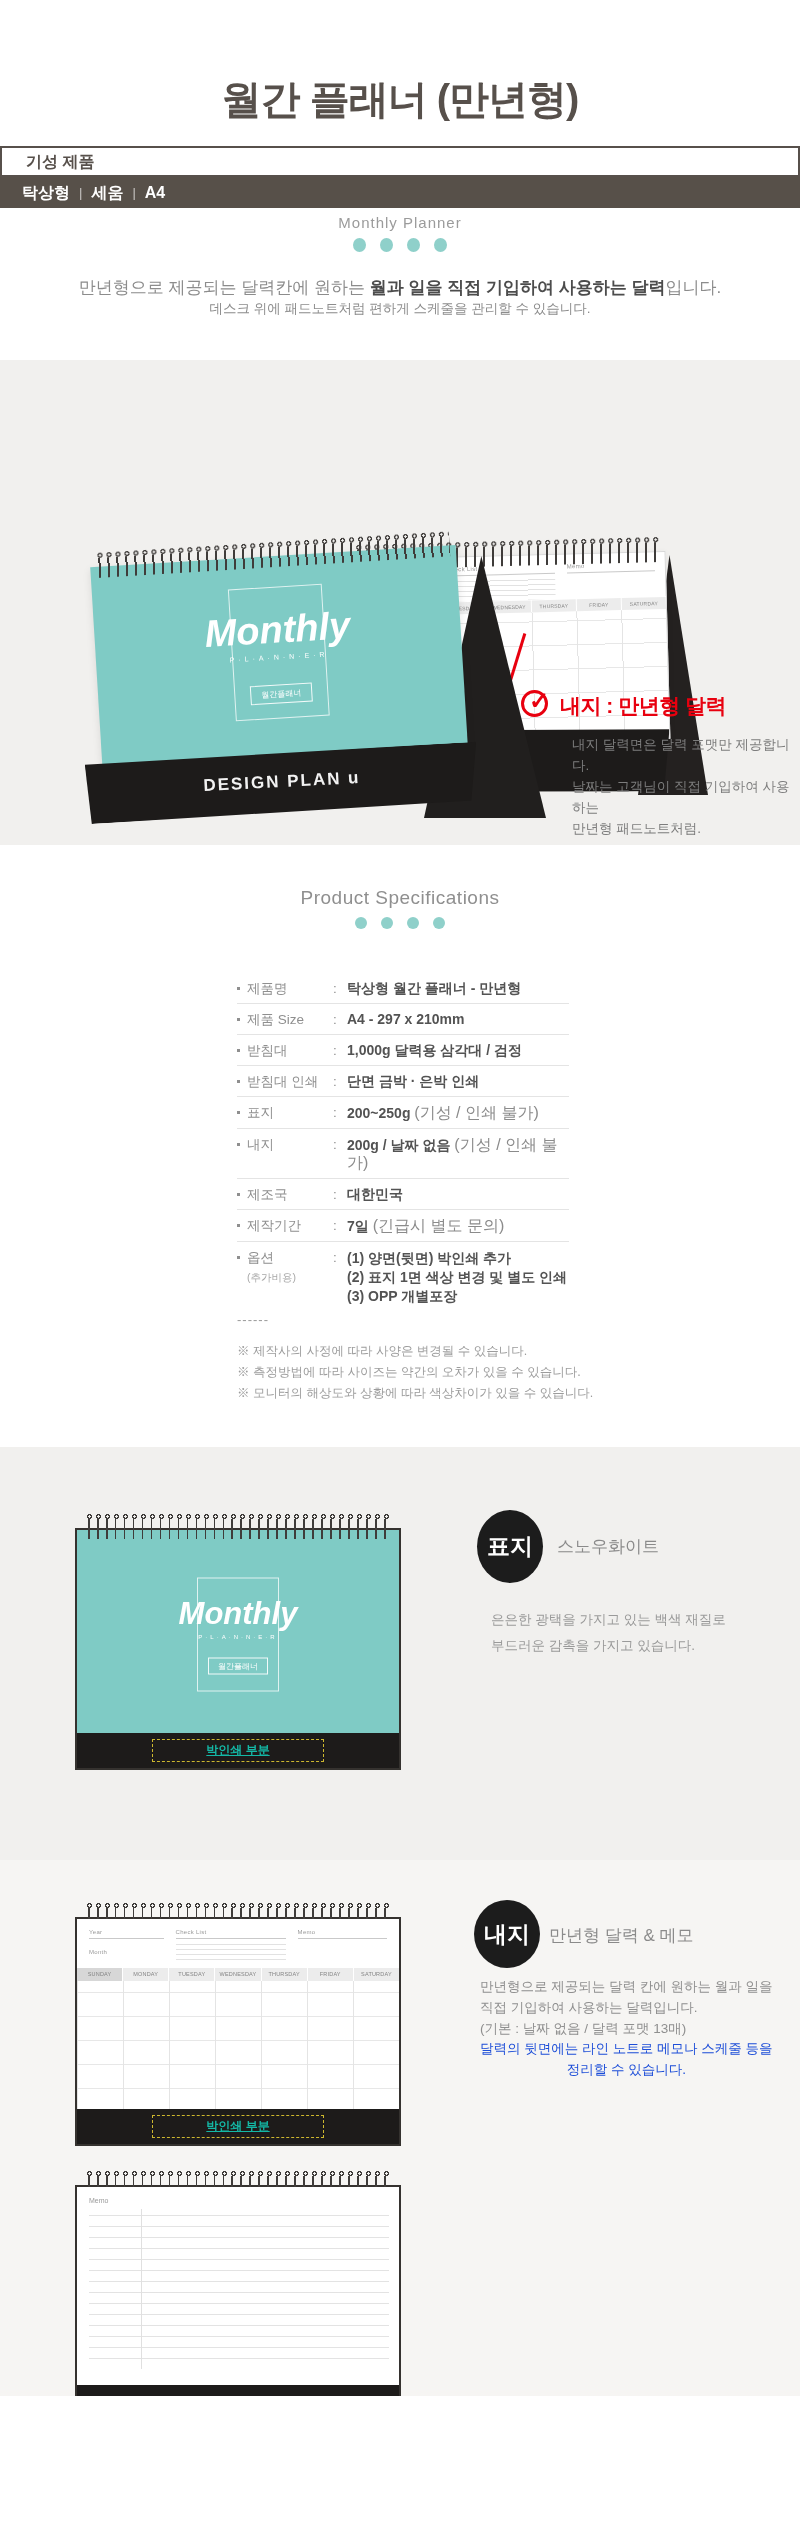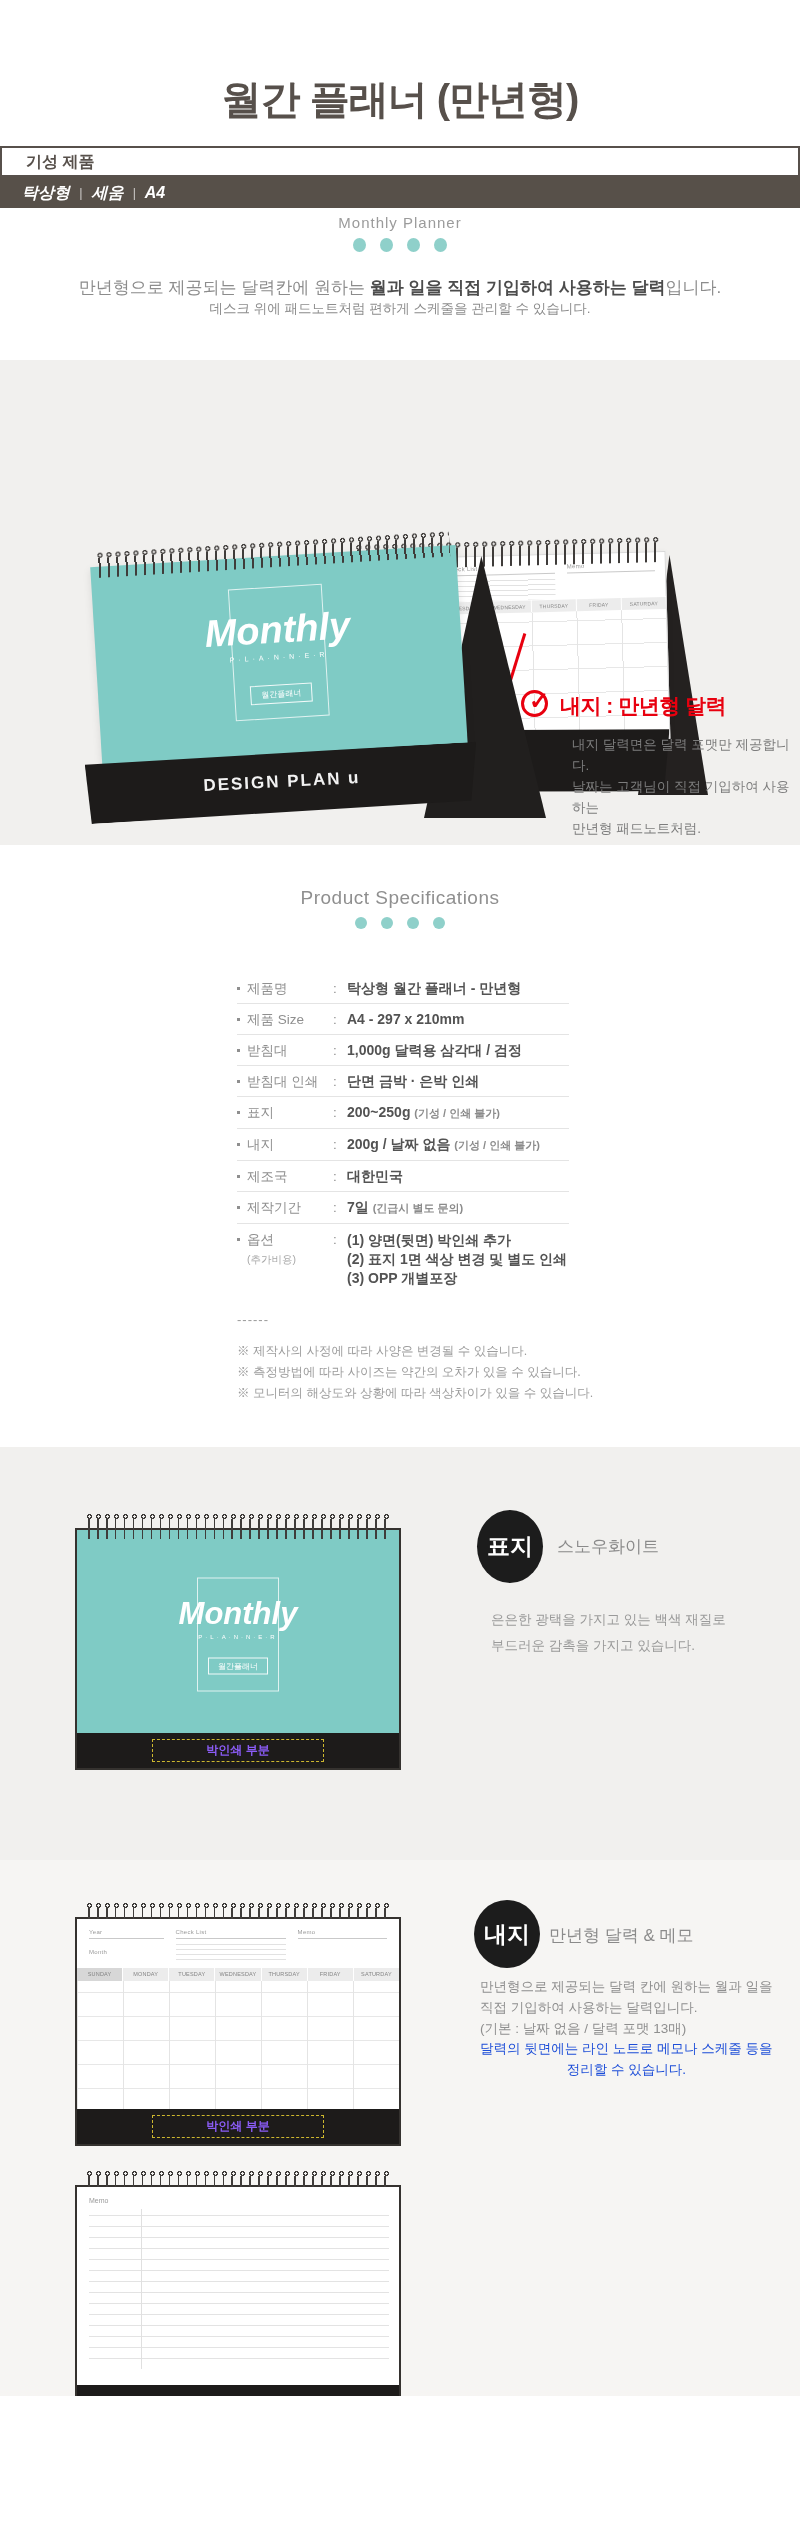--- a/index.html
+++ b/index.html
@@ -10,21 +10,21 @@
   section { position:relative; width:800px; }
 
   
   .sec-header { height:360px; background:#fff; }
   .main-title { top:72px; left:0; width:100%; text-align:center; font-size:40px; font-weight:800;
                 color:#57504b; letter-spacing:-1px; }
   .badge-row { top:146px; left:0; width:100%; display:flex; justify-content:center;flex-direction:column; }
   .badge-left { height:31px; line-height:28px; border:2px solid #57504b; background:#fff; color:#57504b;
                 font-size:16px; font-weight:700; padding:0 24px; }
   .badge-right { height:31px; line-height:31px; background:#575049; color:#fff; font-size:16px; font-weight:700;
-                 padding:0 22px; display:flex; align-items:center;font-style:italic; }
+                 padding:0 22px; display:flex; align-items:center; }
   .badge-right .sep { font-weight:300; opacity:.65; padding:0 9px; font-size:13px; }
   .eng-subtitle { top:214px; left:0; width:100%; text-align:center; font-size:15px; color:#9b9b9b; letter-spacing:1px; }
   .dots { display:flex; justify-content:center; gap:14px; left:0; width:100%; }
   .dots-header { top:238px; }
   .dot { width:13px; height:14px; border-radius:50%; background:#8fd0ca; }
   .desc-1 { top:276px; left:0; width:100%; text-align:center; font-size:17px; color:#8c8c8c; }
   .desc-1 b { color:#4c4c4c; font-weight:700; }
   .desc-2 { top:300px; left:0; width:100%; text-align:center; font-size:13.5px; color:#8c8c8c; }
 
   
@@ -91,33 +91,33 @@
   .dots-specs .dot { width:12px; height:12px; }
   .spec-table { top:128px; left:237px; width:332px; }
   .spec-row { display:flex; align-items:flex-start; border-bottom:1px solid #e4e4e4; padding:7px 0 6px 0;
               min-height:29px; }
   .spec-row.last { border-bottom:none; }
   .spec-label-cell { width:96px; color:#8f8f8f; font-size:13.5px; position:relative; padding-left:10px; line-height:17px; }
   .spec-label-cell .bullet { position:absolute; left:0; top:7px; width:3px; height:3px; background:#8f8f8f; }
   .spec-sublabel { font-size:10.5px; color:#a8a8a8; display:block; margin-top:3px; }
   .spec-colon { width:14px; color:#8f8f8f; font-size:13.5px; line-height:17px; }
   .spec-value { flex:1; color:#535353; font-size:14px; font-weight:600; line-height:17px; }
-  .spec-note { font-size:11px; color:#8b8b8b; font-weight:700; }
+  .spec-note { font-size:16px; color:#8b8b8b; font-weight:400; }
   .spec-value .optline { display:block; line-height:19px; }
   .spec-dashes { top:467px; left:237px; font-size:13px; color:#9a9a9a; letter-spacing:1px; }
   .footnotes { top:496px; left:237px; font-size:12.5px; color:#9c9c9c; line-height:21px; }
 
   
   .sec-cover { height:413px; background:#f1f0ee; }
   .card { position:absolute; border:2px solid #35322f; background:#fff; }
   .card .spiral { top:-11px; left:8px; right:8px; }
   .card-strip { position:absolute; left:0; right:0; bottom:0; height:35px; background:#1d1b1a;
                 display:flex; align-items:center; justify-content:center; }
-  .foil-box { width:172px; height:23px; border:1.5px dashed #cdb72e; color:#8b5cf6; font-size:12px; font-weight:700;
-              text-align:center; line-height:20px; }
+  .foil-box { width:172px; height:23px; border:1.5px dashed #cdb72e; color:#14b8a6; font-size:12px; font-weight:700;
+              text-align:center; line-height:20px;text-decoration:underline; }
   .cover-card { left:75px; top:81px; width:326px; height:242px; background:#7fcbc5; }
   .cover-card .brand-name { font-size:31px; }
   .cover-card .brand-rect { width:82px; height:114px; top:-18px; }
   .cover-card .brand-sub { font-size:6px; letter-spacing:3px; }
   .cover-card .brand-tag { font-size:8px; margin-top:18px; padding:2px 9px; }
   .cover-card .brand { top:44%; }
   .sec-badge { border-radius:50%; background:#1c1c1c; color:#fff; display:flex; align-items:center;
                justify-content:center; font-size:23px; font-weight:800; }
   .cover-badge { left:477px; top:63px; width:66px; height:73px; }
   .cover-name { left:557px; top:88px; font-size:17px; color:#8a8a8a; }

